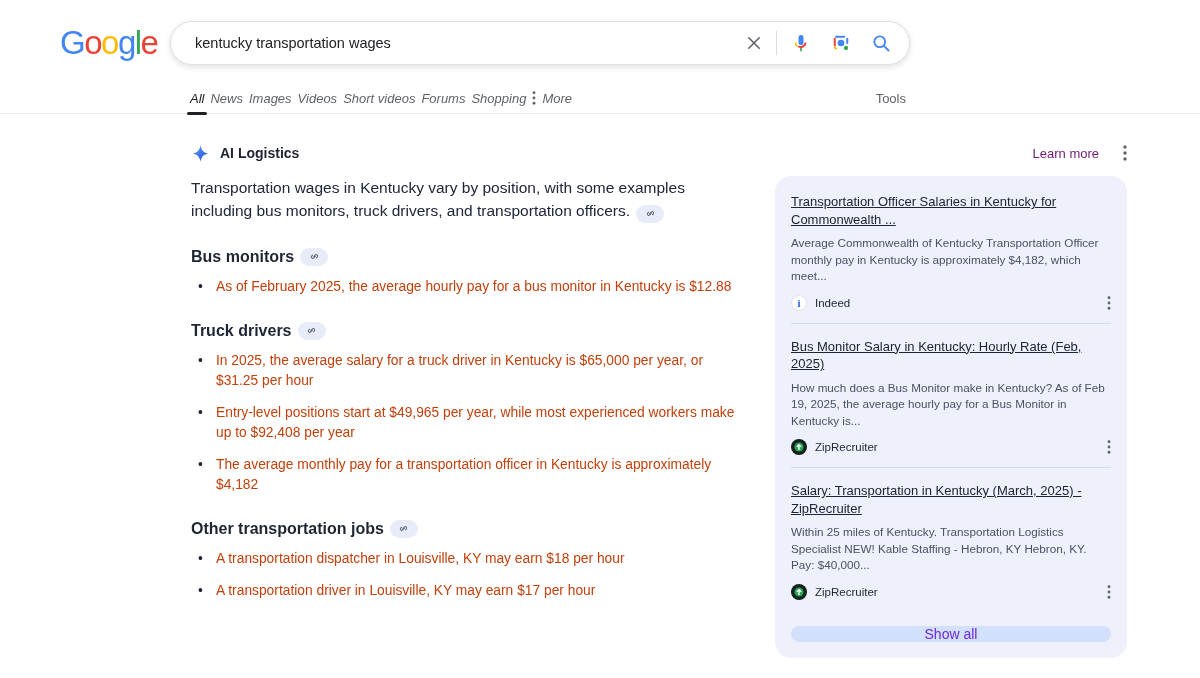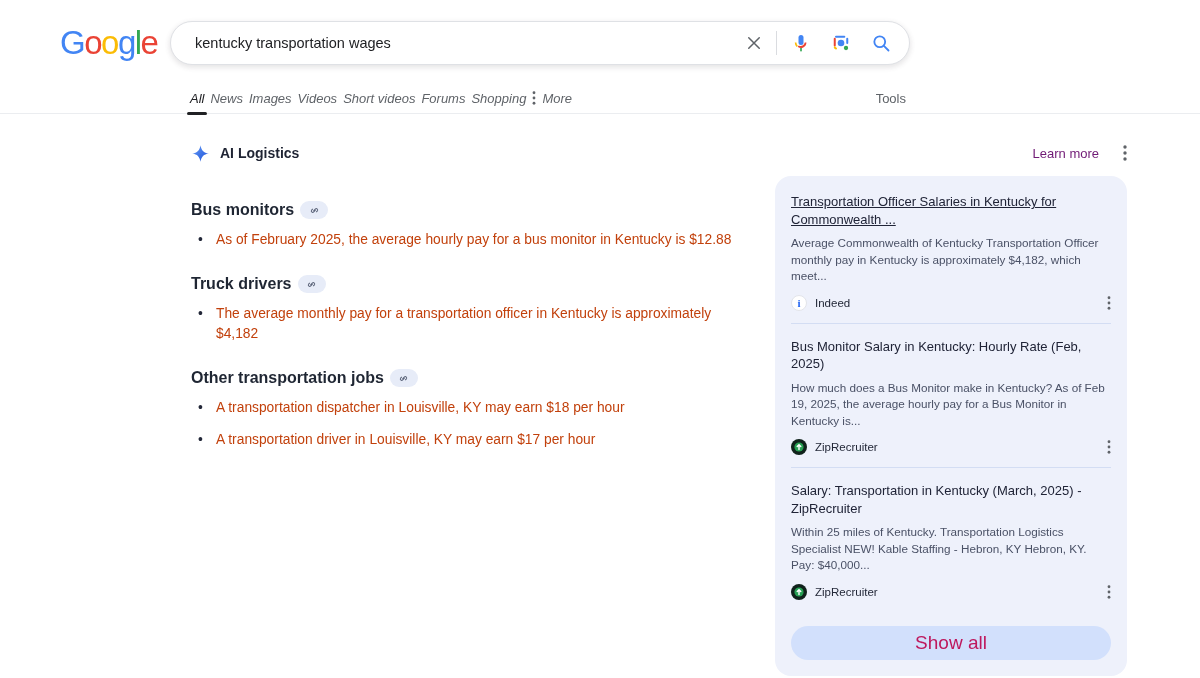--- a/index.html
+++ b/index.html
@@ -60,33 +60,33 @@
   .ai-bullets { list-style:none; margin-top:11px; }
   .ai-bullets li { position:relative; padding-left:25px; font-size:13.8px;
                    line-height:20px; color:#c2410c; margin-bottom:12px; max-width:548px; }
   .ai-bullets li::before { content:"•"; position:absolute; left:7px; top:0;
                            color:#222738; }
 
   
   .sources-panel { background:#EEF1FB; border-radius:16px; padding:3px 16px 16px; }
   .src-card { padding:14px 0 12px; border-bottom:1px solid #d3ddf3; cursor:pointer; }
   .src-card.last { border-bottom:none; }
-  .src-title { font-size:13px; line-height:17.5px; font-weight:500; color:#202437; }
+  .src-title { font-size:13px; line-height:17.5px; font-weight:500; color:#202437;text-decoration:underline; }
   .src-title.underline { text-decoration:underline; }
   .src-snippet { margin-top:7px; font-size:11.7px; line-height:16.5px; color:#4a5166; }
   .src-row { margin-top:10px; display:flex; align-items:center; }
   .src-name { margin-left:8px; font-size:11.5px; color:#232838; }
   .src-dots { margin-left:auto; cursor:pointer; display:flex; align-items:center; }
   .favicon { width:16px; height:16px; border-radius:50%; display:flex;
              align-items:center; justify-content:center; flex:0 0 auto; }
   .favicon.indeed { background:#fff; border:1px solid #e3e5ea; color:#2164f3;
                     font-weight:700; font-size:11px; font-family:"Liberation Serif",serif; }
-  .show-all { margin-top:14px; height:34px; border-radius:17px; background:#D2E0FC;
+  .show-all { margin-top:14px; height:16px; border-radius:17px; background:#D2E0FC;
               display:flex; align-items:center; justify-content:center;
-              font-size:19px; font-weight:500; color:#be185d; cursor:pointer; }
+              font-size:14px; font-weight:500; color:#6d28d9; cursor:pointer; }
 </style>
 </head>
 <body>
 
 <div class="header">
 
   <div class="logo">
     <span class="c1">G</span><span class="c2">o</span><span class="c3">o</span><span class="c4">g</span><span class="c5">l</span><span class="c6">e</span>
   </div>
 
@@ -166,20 +166,27 @@
             <circle cx="2" cy="14" r="1.7" fill="#5f6368"></circle>
           </svg>
       </span>
     </span>
   </div>
 
   <div class="columns">
 
     <div class="left-col">
 
+      <div class="ai-intro">
+        <span>Transportation wages in Kentucky vary by position, with some examples including bus monitors, truck drivers, and transportation officers.</span><span class="link-chip">
+            <svg width="11" height="11" viewBox="0 0 24 24">
+              <path d="M13.5 10.5a1 1 0 0 1 0 1.4l-3.6 3.6a3 3 0 0 1-4.2-4.2l2.1-2.1M10.5 13.5a1 1 0 0 1 0-1.4l3.6-3.6a3 3 0 0 1 4.2 4.2l-2.1 2.1" fill="none" stroke="#5b6479" stroke-width="2.2" stroke-linecap="round"></path>
+            </svg>
+          </span>
+      </div>
 
       <div class="ai-section-heading">
         <span>Bus monitors</span>
         <span class="link-chip">
             <svg width="11" height="11" viewBox="0 0 24 24">
               <path d="M13.5 10.5a1 1 0 0 1 0 1.4l-3.6 3.6a3 3 0 0 1-4.2-4.2l2.1-2.1M10.5 13.5a1 1 0 0 1 0-1.4l3.6-3.6a3 3 0 0 1 4.2 4.2l-2.1 2.1" fill="none" stroke="#5b6479" stroke-width="2.2" stroke-linecap="round"></path>
             </svg>
           </span>
       </div>
       <ul class="ai-bullets">
@@ -187,20 +194,24 @@
       </ul>
 
       <div class="ai-section-heading">
         <span>Truck drivers</span>
         <span class="link-chip">
             <svg width="11" height="11" viewBox="0 0 24 24">
               <path d="M13.5 10.5a1 1 0 0 1 0 1.4l-3.6 3.6a3 3 0 0 1-4.2-4.2l2.1-2.1M10.5 13.5a1 1 0 0 1 0-1.4l3.6-3.6a3 3 0 0 1 4.2 4.2l-2.1 2.1" fill="none" stroke="#5b6479" stroke-width="2.2" stroke-linecap="round"></path>
             </svg>
           </span>
       </div>
+      <ul class="ai-bullets">
+        <li>In 2025, the average salary for a truck driver in Kentucky is $65,000 per year, or $31.25 per hour</li>
+        <li>Entry-level positions start at $49,965 per year, while most experienced workers make up to $92,408 per year</li>
+      </ul>
 
       <ul class="ai-bullets">
         <li>The average monthly pay for a transportation officer in Kentucky is approximately $4,182</li>
       </ul>
 
       <div class="ai-section-heading">
         <span>Other transportation jobs</span>
         <span class="link-chip">
             <svg width="11" height="11" viewBox="0 0 24 24">
               <path d="M13.5 10.5a1 1 0 0 1 0 1.4l-3.6 3.6a3 3 0 0 1-4.2-4.2l2.1-2.1M10.5 13.5a1 1 0 0 1 0-1.4l3.6-3.6a3 3 0 0 1 4.2 4.2l-2.1 2.1" fill="none" stroke="#5b6479" stroke-width="2.2" stroke-linecap="round"></path>

